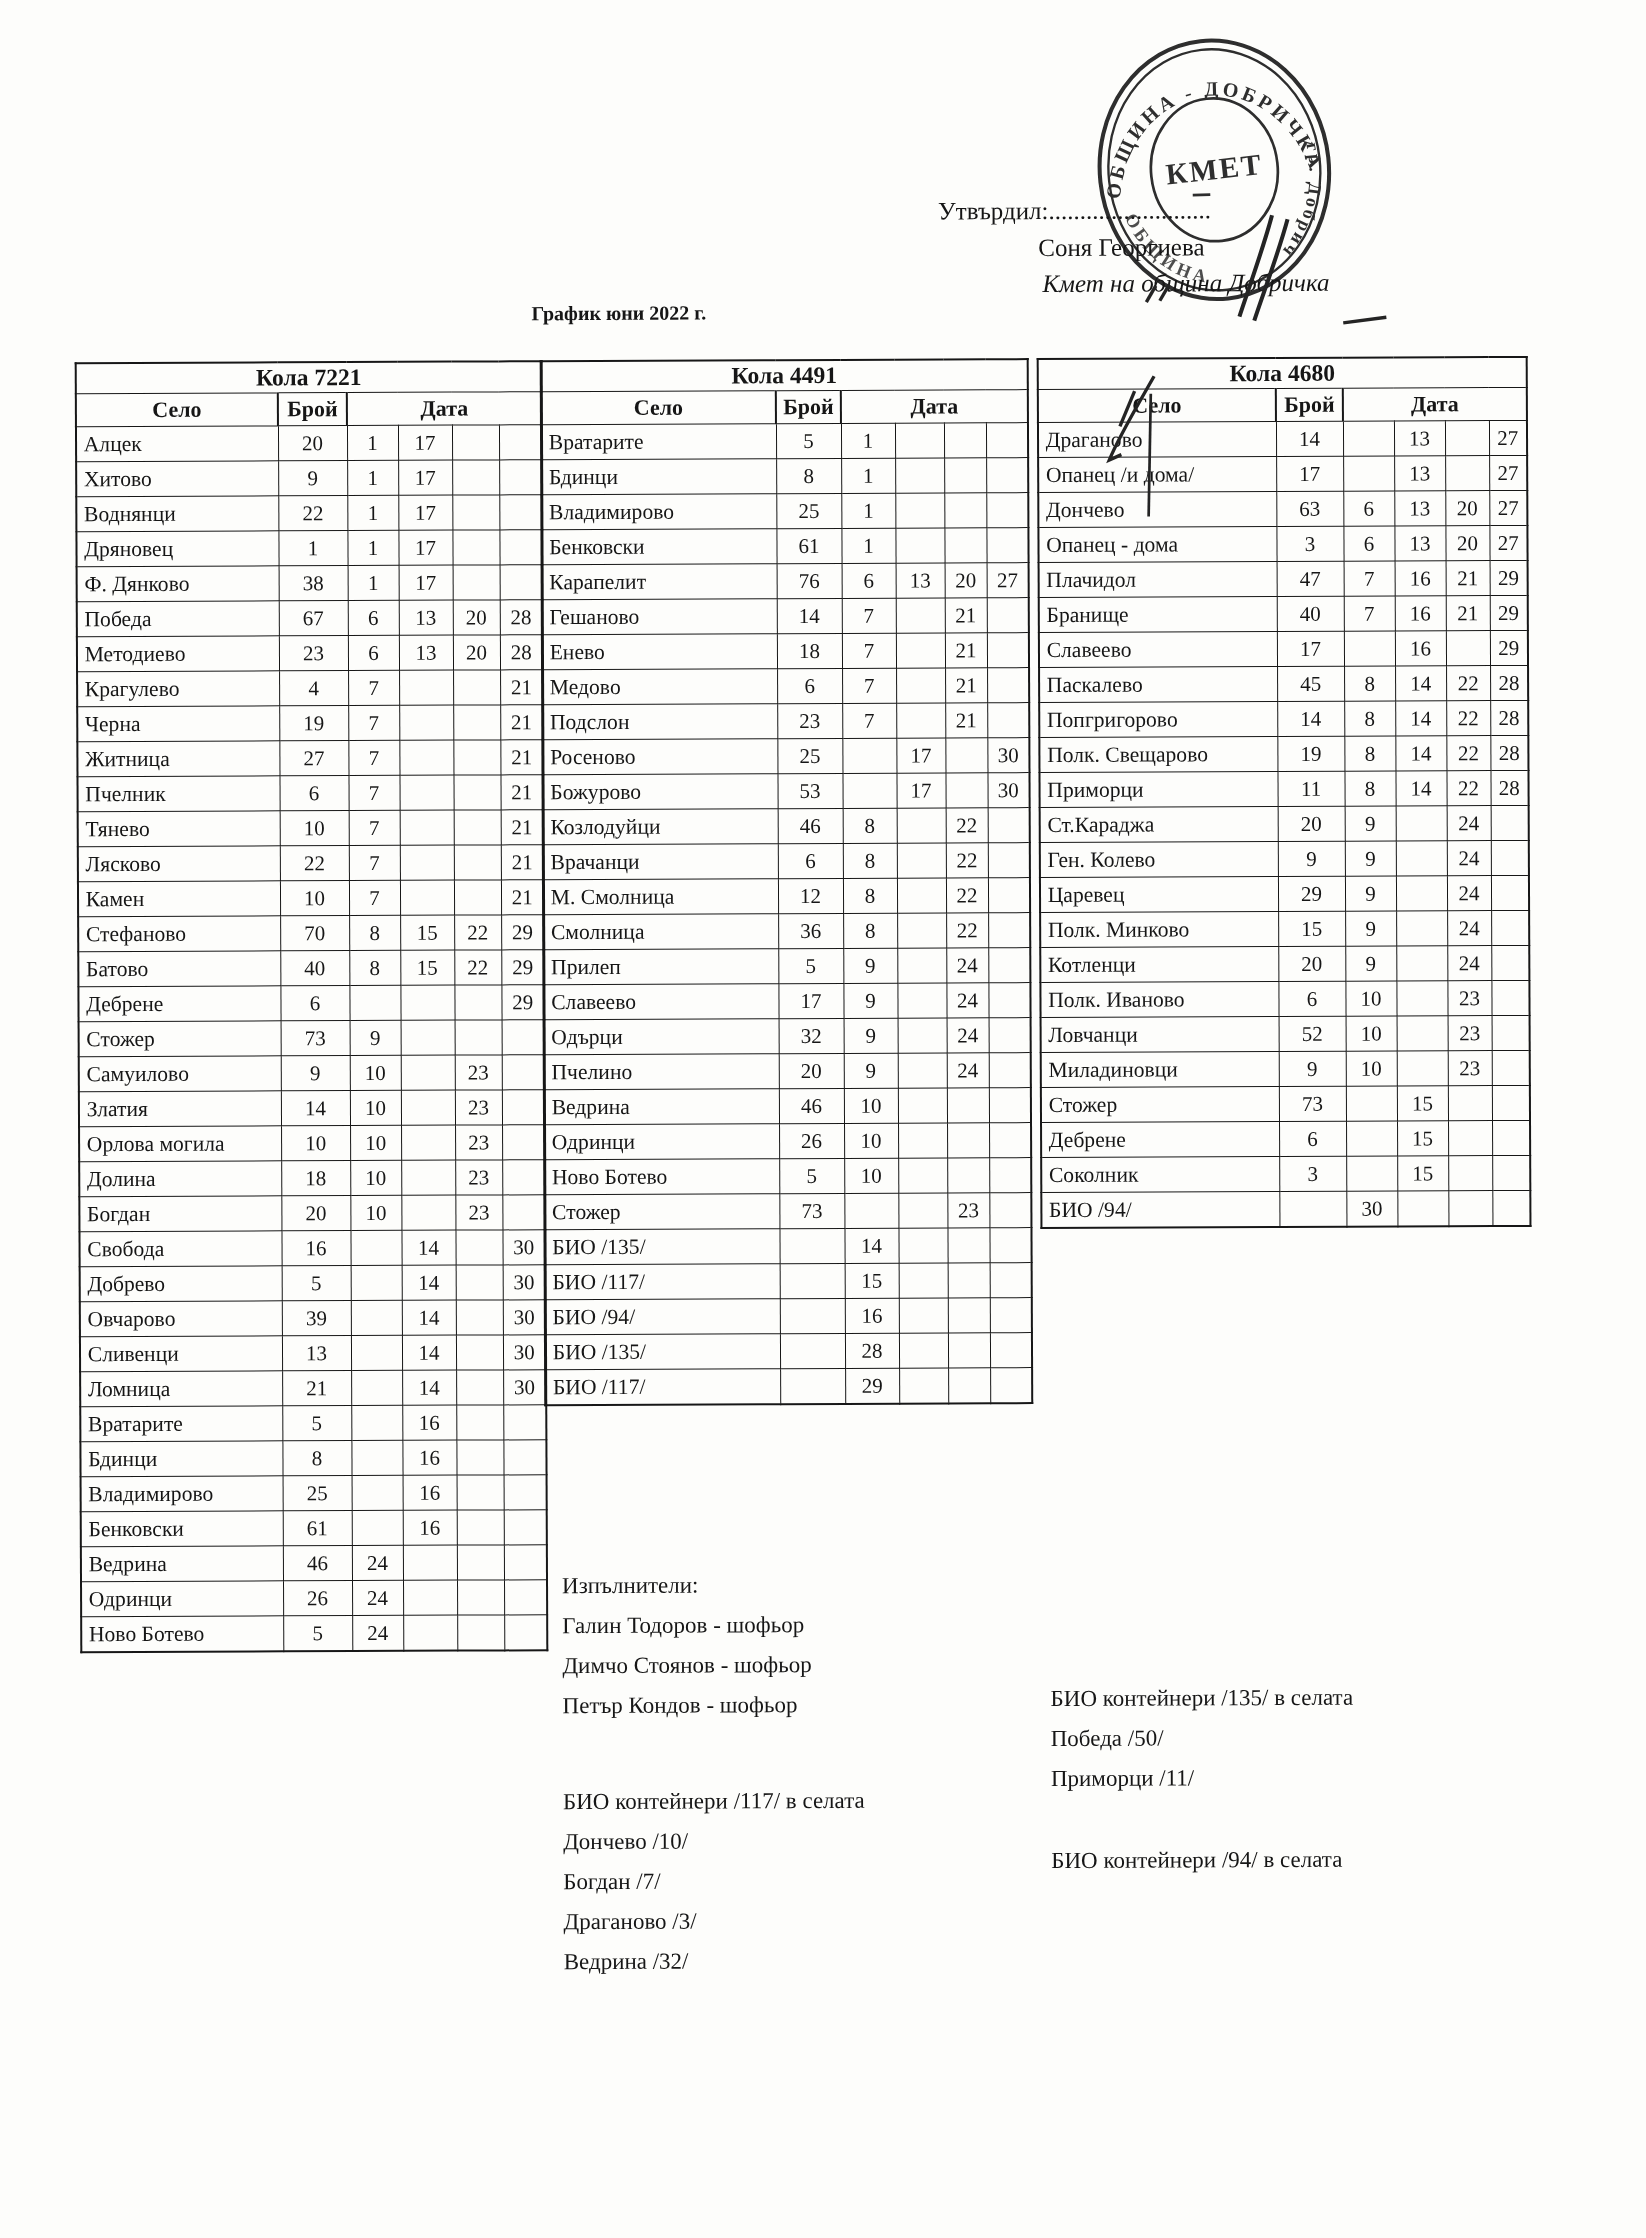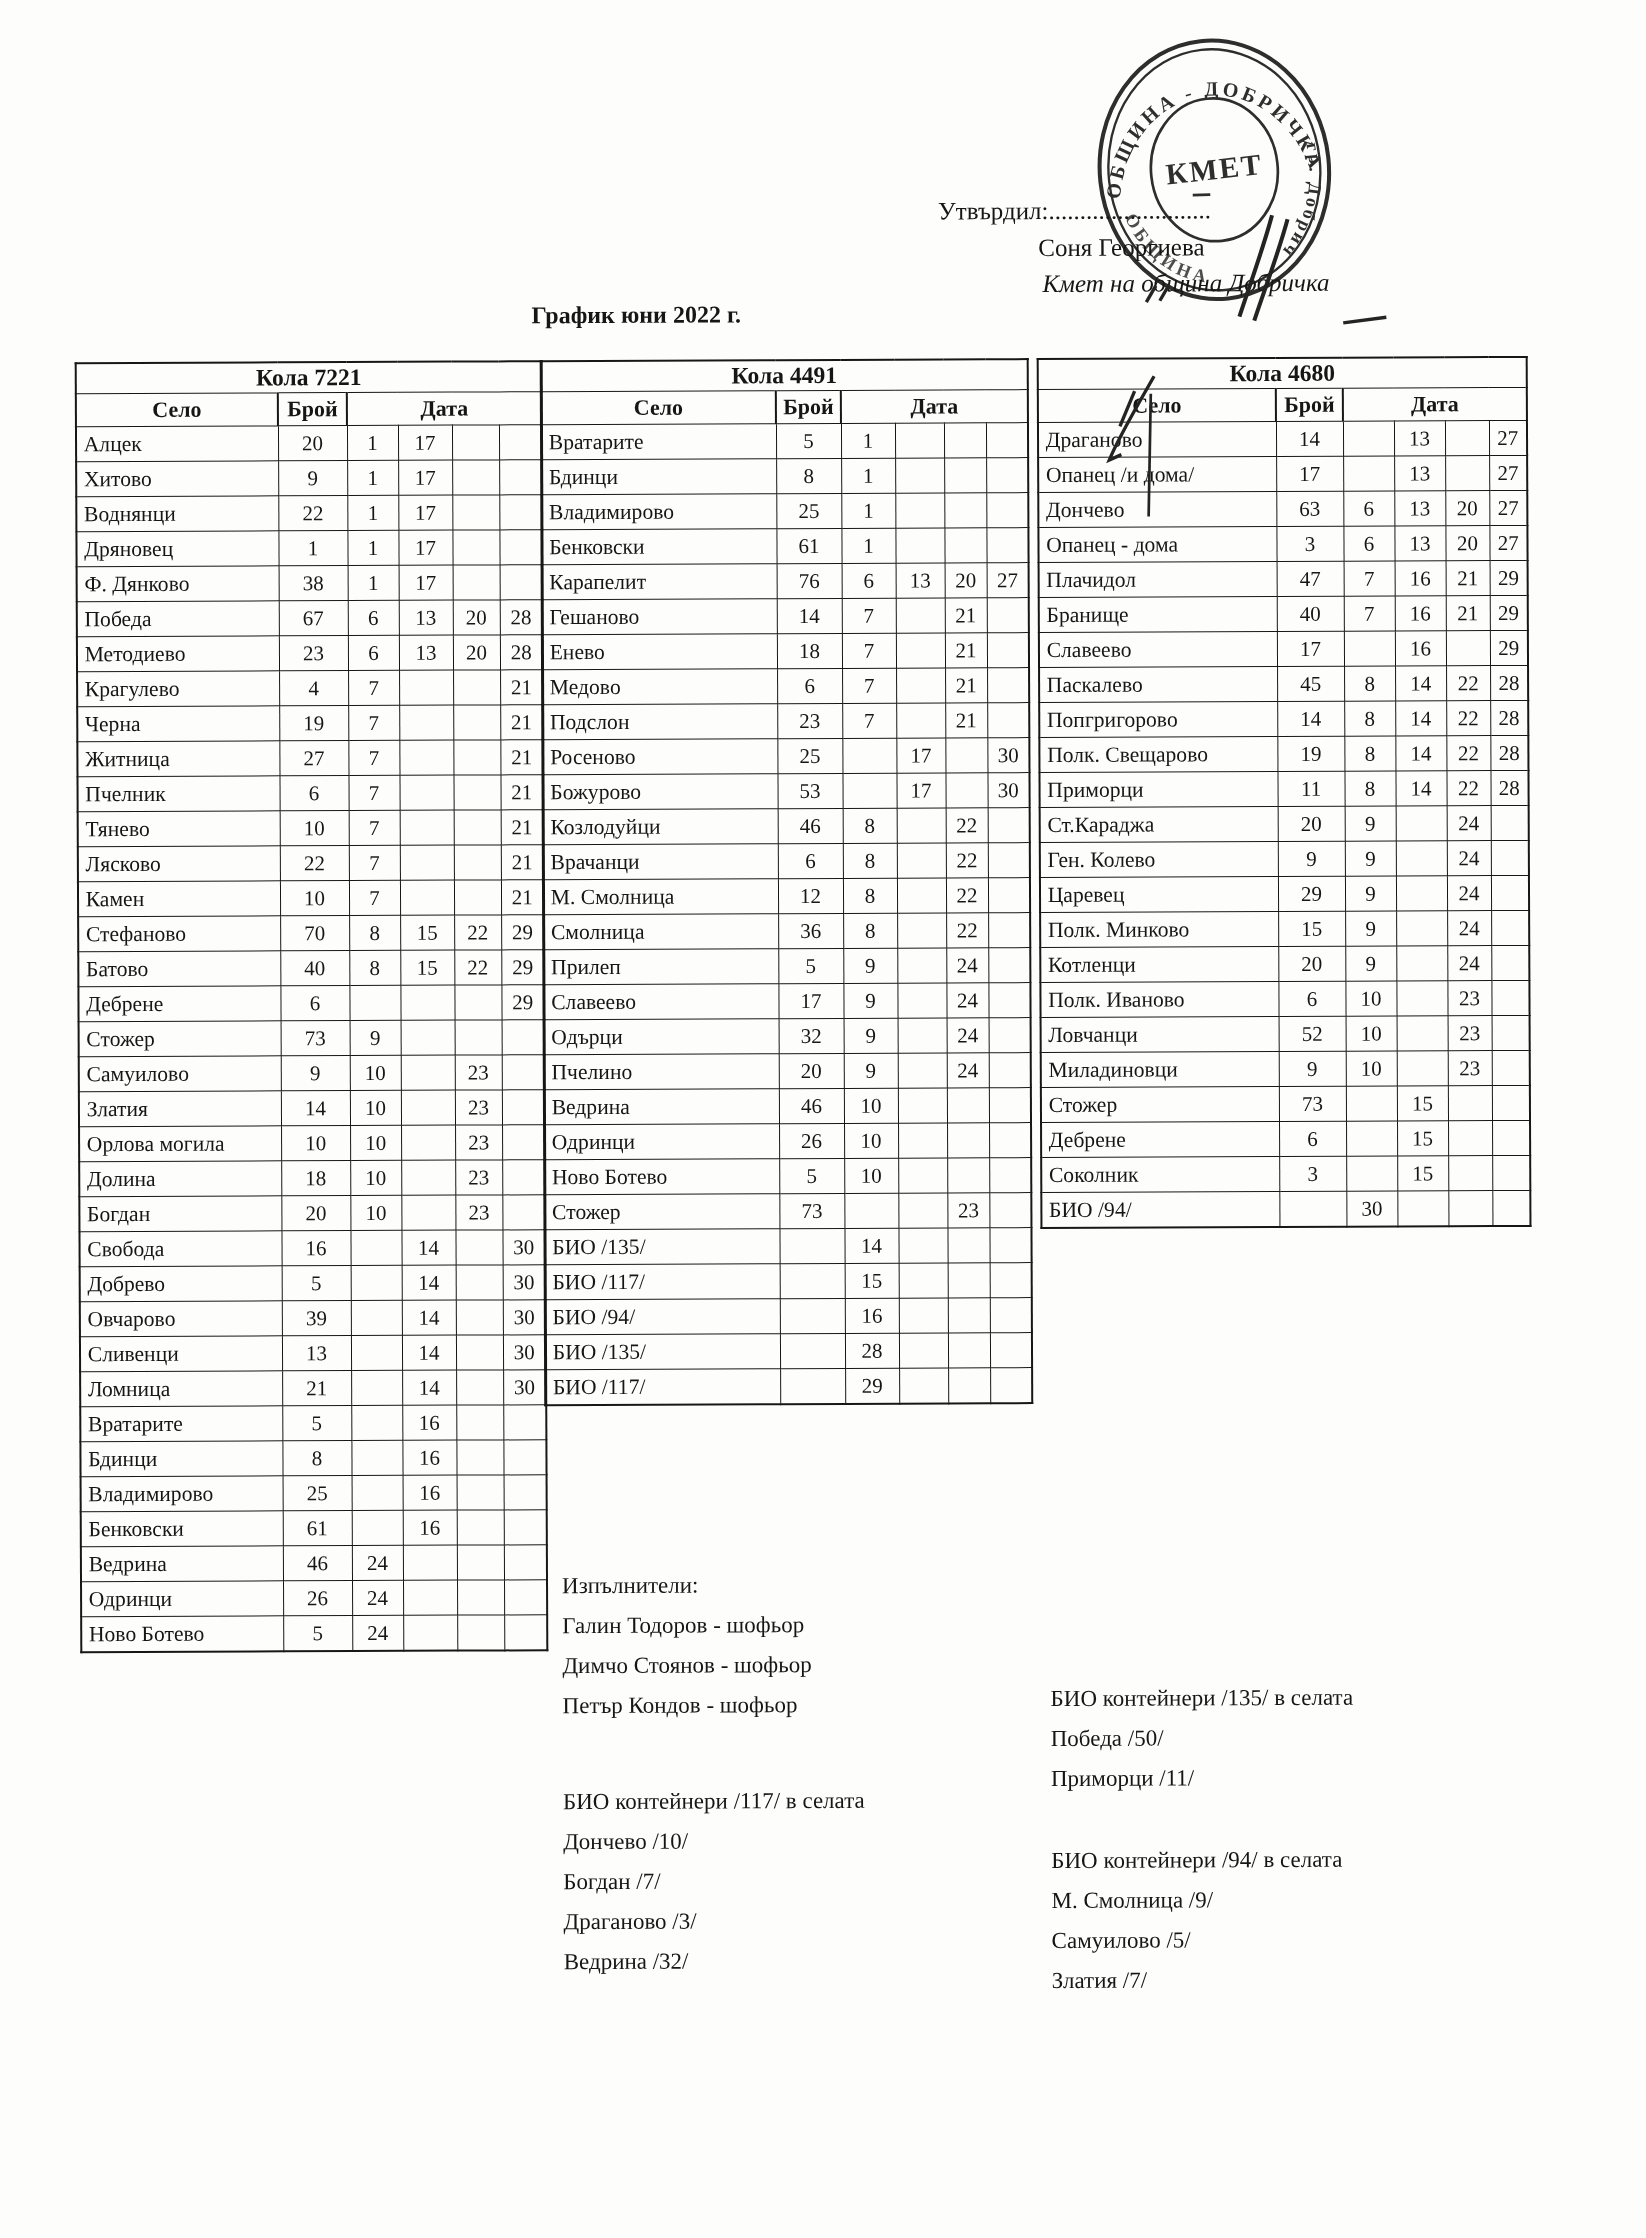--- a/index.html
+++ b/index.html
@@ -10,21 +10,21 @@
     color:#161616;
     overflow:hidden;
   }
   .sheet{position:absolute;inset:0;transform:rotate(-0.25deg);}
 
   
   .approval{position:absolute;left:942px;top:199px;font-size:25px;line-height:1;}
   .approval .l1{white-space:nowrap;}
   .approval .l2{margin:12px 0 0 100px;white-space:nowrap;}
   .approval .l3{margin:10.8px 0 0 104px;font-style:italic;white-space:nowrap;}
-  .doc-title{position:absolute;left:535px;top:301px;font-size:24px;font-weight:700;white-space:nowrap;}
+  .doc-title{position:absolute;left:535px;top:301px;font-size:20px;font-weight:700;white-space:nowrap;}
 
   
   .stamp{position:absolute;left:1093px;top:34px;width:251px;height:275px;transform:rotate(-6deg);opacity:.92;}
   .stamp text{fill:#1d1d1d;}
   .stamp .ring{stroke:#1d1d1d;fill:none;}
 
   
   .pen{position:absolute;inset:0;pointer-events:none;}
   .pen path{stroke:#242424;fill:none;}
 
@@ -881,22 +881,17 @@
           <div>Богдан /7/</div>
           <div>Драганово /3/</div>
           <div>Ведрина /32/</div>
         </div>
     </div>
   </div>
 
   <div class="txtblock" id="bio94">
     <div>БИО контейнери /94/ в селата</div>
     <div class="twocol">
-      <div class="colA">
-          <div>М. Смолница /9/</div>
-          <div>Самуилово /5/</div>
-          <div>Златия /7/</div>
-        </div>
     </div>
   </div>
 
 </div>
 
 
 </body></html>

